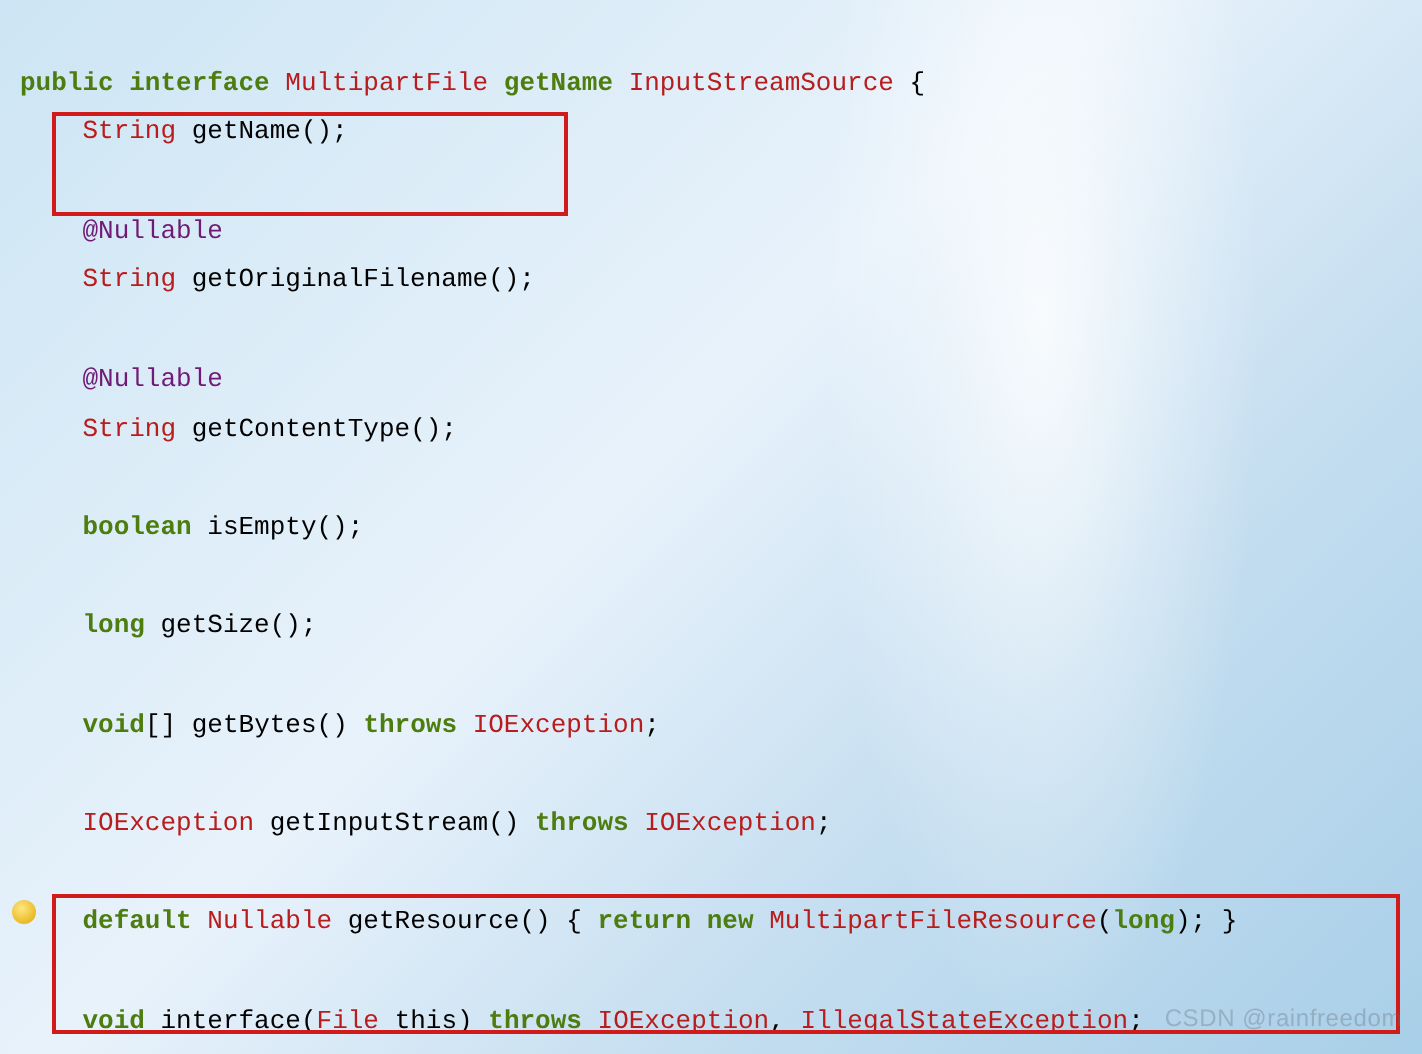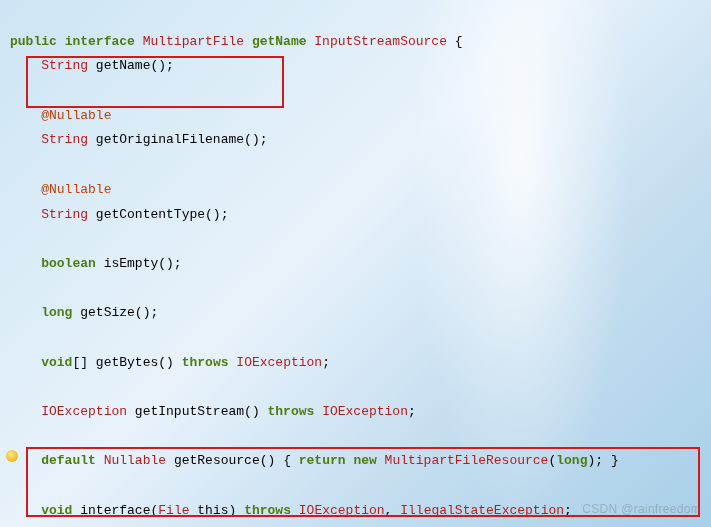--- a/index.html
+++ b/index.html
@@ -22,21 +22,21 @@
     pointer-events: none;
   }
   .code {
     position: relative;
     padding: 5px 0 0 10px;
     white-space: pre;
   }
   .kw { color: #4d7c0f; font-weight: bold; }
   .type { color: #b91c1c; }
   .method { color: #000000; }
-  .anno { color: #c2410c; margin-top: 42px; }
+  .anno { color: #701a75; margin-top: 42px; }
   .punct { color: #000000; }
   .brace { color: #000000; }
   .highlight-box {
     position: absolute;
     border: 2px solid #d11a1a;
     background: transparent;
     pointer-events: none;
   }
   .box1 { left: 26px; top: 56px; width: 254px; height: 48px; }
   .box2 { left: 26px; top: 447px; width: 670px; height: 66px; }

